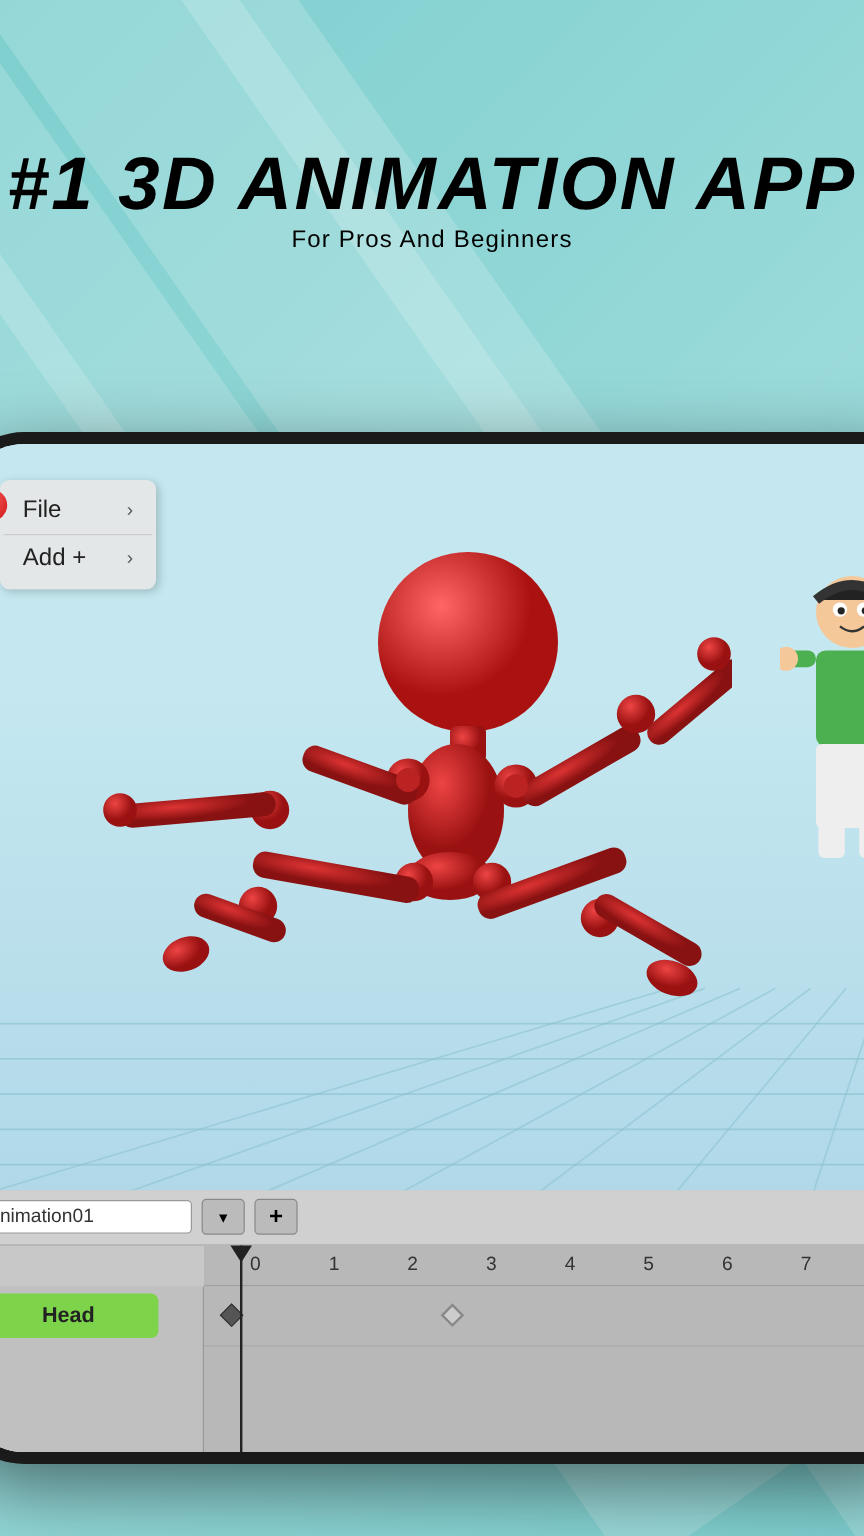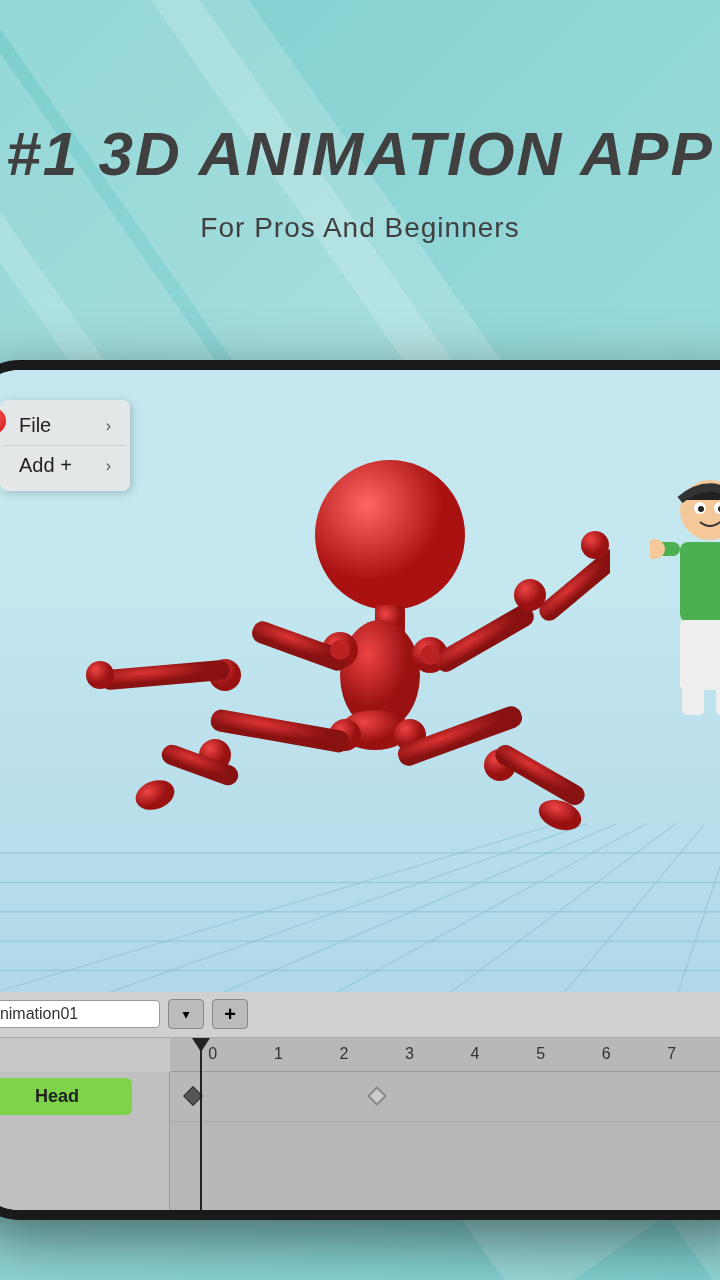--- a/index.html
+++ b/index.html
@@ -51,33 +51,33 @@
     .header-section {
       position: absolute;
       top: 120px;
       left: 0; right: 0;
       text-align: center;
       z-index: 10;
     }
     .title-main {
       font-size: 62px;
       font-weight: 900;
-      color: #404040;
+      color: #000000;
       font-style: italic;
       letter-spacing: 2px;
       text-transform: uppercase;
       font-family: 'Arial Black', Arial, sans-serif;
       line-height: 1.1;
     }
     .title-sub {
-      font-size: 28px;
+      font-size: 20px;
       font-weight: 500;
-      color: #404040;
+      color: #000000;
       letter-spacing: 1px;
-      margin-top: 24px;
+      margin-top: 1px;
       font-family: Arial, sans-serif;
     }
 
     
     .device-frame {
       position: absolute;
       top: 360px;
       left: -40px;
       width: 820px;
       height: 860px;

